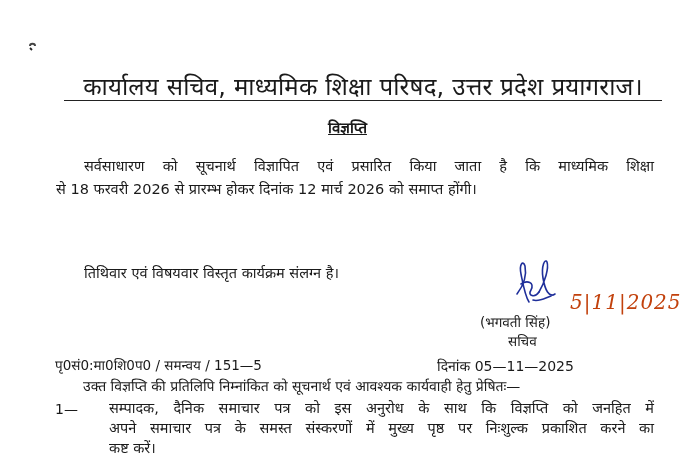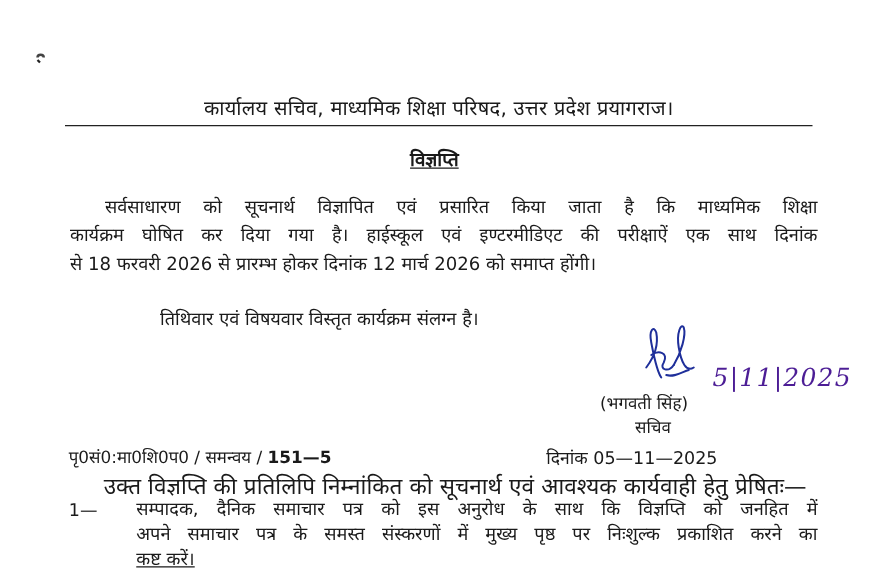--- a/index.html
+++ b/index.html
@@ -4,72 +4,71 @@
 <style>
   html, body { margin: 0; padding: 0; background: #ffffff; }
   body {
     width: 696px; height: 461px; overflow: hidden; position: relative;
     font-family: "DejaVu Sans", "Liberation Sans", sans-serif;
     color: #1a1a1a;
   }
   .abs { position: absolute; white-space: nowrap; }
   .mark { left: 28px; top: 42px; width: 9px; height: 11px; }
   .heading {
-    left: 52px; top: 74px; width: 598px;
-    font-size: 16px; text-align: center;
+    left: 64px; top: 74px; width: 598px;
+    font-size: 24px; text-align: center;
     border-bottom: 1.5px solid #222; line-height: 26px;
     letter-spacing: 0.2px;
   }
   .subtitle {
     left: 300px; top: 117px; width: 95px; text-align: center;
     font-size: 15px; text-decoration: underline; font-weight: bold;
   }
   .para {
     left: 56px; top: 155px; width: 598px;
     font-size: 14.5px; line-height: 23px;
     white-space: normal;
   }
   .para .line { display: block; text-align: justify; text-align-last: justify; height: 23px; }
   .para .line.first { padding-left: 28px; }
   .para .line.last { text-align-last: left; }
-  .para2 { left: 84px; top: 244px; font-size: 14.5px; margin-left: 44px; }
+  .para2 { left: 84px; top: 262px; font-size: 14.5px; }
   .signature { left: 505px; top: 256px; width: 150px; height: 60px; }
   .sig-date {
-    left: 570px; top: 290px; font-size: 20px; color: #4c1d95;
+    left: 570px; top: 290px; font-size: 20px; color: #c2410c;
     font-family: "DejaVu Serif", serif; font-style: italic; letter-spacing: 1px;
   }
   .signer-name { left: 480px; top: 313px; font-size: 13.5px; }
   .signer-title { left: 508px; top: 332px; font-size: 13.5px; }
   .ref { left: 55px; top: 356px; font-size: 13.5px; }
-  .ref b { font-weight: bold; }
+  .ref b { font-weight: normal; }
   .date-line { left: 437px; top: 356px; font-size: 14px; }
   .date-line b { font-weight: normal; }
-  .copy-line { left: 83px; top: 376px; font-size: 18px; }
+  .copy-line { left: 83px; top: 376px; font-size: 14px; }
   .item-no { left: 55px; top: 401px; font-size: 14px; }
   .item-text {
     left: 109px; top: 398px; width: 545px;
     font-size: 14.5px; line-height: 20px; white-space: normal;
   }
   .item-text .line { display: block; text-align: justify; text-align-last: justify; height: 20px; }
-  .item-text .line.last { text-align-last: left; text-decoration: underline; }
+  .item-text .line.last { text-align-last: left; }
 </style>
 </head>
 <body>
 
 <svg class="abs mark" viewBox="0 0 9 11">
   <path d="M2 4 C2 1,7 1,7 4" stroke="#444" stroke-width="2" fill="none"></path>
   <path d="M2 6 L4 8" stroke="#222" stroke-width="1.8"></path>
 </svg>
 
 <div class="abs heading">कार्यालय सचिव, माध्यमिक शिक्षा परिषद, उत्तर प्रदेश प्रयागराज।</div>
 <div class="abs subtitle">विज्ञप्ति</div>
 
 <div class="abs para">
   <span class="line first">सर्वसाधारण को सूचनार्थ विज्ञापित एवं प्रसारित किया जाता है कि माध्यमिक शिक्षा</span>
-  <span class="line">कार्यक्रम घोषित कर दिया गया है। हाईस्कूल एवं इण्टरमीडिएट की परीक्षाऐं एक साथ दिनांक</span>
   <span class="line last">से 18 फरवरी 2026 से प्रारम्भ होकर दिनांक 12 मार्च 2026 को समाप्त होंगी।</span>
 </div>
 <div class="abs para2">तिथिवार एवं विषयवार विस्तृत कार्यक्रम संलग्न है।</div>
 
 <svg class="abs signature" viewBox="0 0 150 60">
   <g stroke="#1f2f9a" stroke-width="1.6" fill="none" stroke-linecap="round">
     <path d="M12 38 C18 30, 22 20, 20 10 C18 4, 14 8, 16 18 C18 28, 20 40, 24 46"></path>
     <path d="M16 28 C22 24, 30 26, 26 34 C22 40, 30 42, 34 36"></path>
     <path d="M34 36 C40 26, 44 12, 42 6 C40 2, 36 10, 38 22 C40 34, 44 42, 50 38"></path>
     <path d="M28 44 C34 46, 40 42, 46 40"></path>

